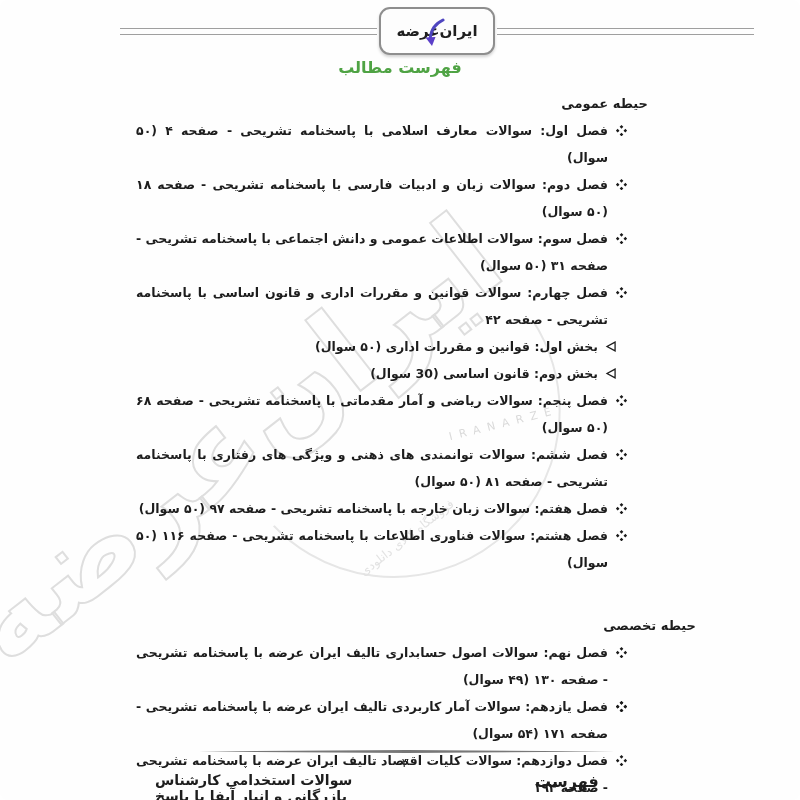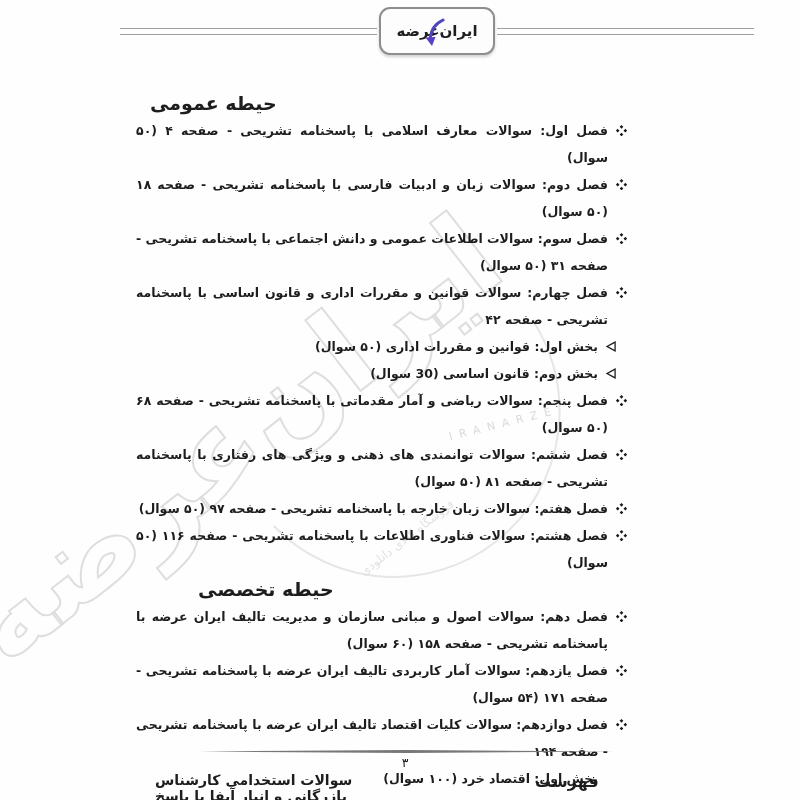--- a/index.html
+++ b/index.html
@@ -15,23 +15,23 @@
     box-shadow:0 2px 3px rgba(0,0,0,.18);display:flex;align-items:center;justify-content:center;
     position:relative;margin:0 2px;flex:0 0 auto;}
   .logo-text{font-weight:bold;font-size:15px;color:#1f1f1f;direction:rtl;letter-spacing:1px;}
   .logo-arrow{position:absolute;left:40px;top:9px;width:26px;height:30px;}
   
   .doc-title{position:absolute;top:58px;left:0;width:800px;text-align:center;
     color:#4fa344;font-size:16px;font-weight:bold;direction:rtl;z-index:2;}
   
   .toc{position:absolute;top:90px;left:130px;width:498px;direction:rtl;
     font-size:12.5px;font-weight:bold;line-height:27px;z-index:2;}
-  .sec-heading{text-align:left;font-size:19px;}
+  .sec-heading{text-align:right;font-size:13px;}
   .sec0{transform:translateX(20px);}
-  .sec1{transform:translateX(68px);}
+  .sec1{transform:translateX(68px);margin-top:36px;}
   .chapter{position:relative;padding-right:20px;text-align:justify;margin-left:6px;}
   .chapter>.bullet{position:absolute;right:1px;top:8px;width:11px;height:11px;}
   .sub{position:relative;padding-right:30px;text-align:right;}
   .sub>.bullet{position:absolute;right:12px;top:8px;width:11px;height:11px;}
   
   .watermark{position:absolute;top:270px;left:230px;width:360px;height:340px;z-index:1;
     transform:rotate(-38deg);pointer-events:none;}
   .wm-main{font-size:118px;font-weight:bold;direction:rtl;line-height:120px;text-align:center;
     color:transparent;-webkit-text-stroke:2px #dedede;white-space:nowrap;}
   .wm-circle{position:absolute;left:18px;top:-30px;width:330px;height:330px;border:2px solid #e6e6e6;
@@ -60,20 +60,21 @@
     <div class="logo-box">
       <span class="logo-text">ایران‌عرضه</span>
       <svg class="logo-arrow" viewBox="0 0 26 30">
         <path d="M22 2 C14 6 10 11 9 22" fill="none" stroke="#4f46c0" stroke-width="3" stroke-linecap="round"></path>
         <path d="M11 28 L4.5 19.5 L14.5 19 Z" fill="#5b3fc8"></path>
       </svg>
     </div>
     <div class="hrule"></div>
   </div>
 
+  <div class="doc-title">فهرست مطالب</div>
 
   <div class="watermark">
     <div class="wm-circle"></div>
     <div class="wm-main">ایران‌عرضه</div>
     <div class="wm-latin">IRANARZE</div>
     <div class="wm-caption">فروشگاه کالای دانلودی</div>
   </div>
 
   <div class="toc">
       <div class="sec-heading sec0">حیطه عمومی</div>
@@ -135,21 +136,26 @@
     <svg class="bullet" viewBox="0 0 12 12">
       <path fill="#1b1b1b" d="M6 0L8 2 6 4 4 2Z M1.8 4.2L3.8 6.2 1.8 8.2 -0.2 6.2Z M10.2 4.2L12.2 6.2 10.2 8.2 8.2 6.2Z M6 8.4L8 10.4 6 12.4 4 10.4Z"></path>
     </svg>
     <span class="txt">فصل هشتم: سوالات فناوری اطلاعات با پاسخنامه تشریحی - صفحه ۱۱۶ (۵۰ سوال)</span>
   </div>
       <div class="sec-heading sec1">حیطه تخصصی</div>
       <div class="chapter">
     <svg class="bullet" viewBox="0 0 12 12">
       <path fill="#1b1b1b" d="M6 0L8 2 6 4 4 2Z M1.8 4.2L3.8 6.2 1.8 8.2 -0.2 6.2Z M10.2 4.2L12.2 6.2 10.2 8.2 8.2 6.2Z M6 8.4L8 10.4 6 12.4 4 10.4Z"></path>
     </svg>
-    <span class="txt">فصل دهم: سوالات اصول و مبانی سازمان و مدیریت تالیف ایران عرضه با پاسخنامه تشریحی - صفحه ۱۵۸ (۶۰ سوال)</span>
+    <span class="txt">فصل نهم: سوالات اصول حسابداری تالیف ایران عرضه با پاسخنامه تشریحی - صفحه ۱۳۰ (۴۹ سوال)</span>
+  </div>
+      <div class="chapter">
+    <svg class="bullet" viewBox="0 0 12 12">
+      <path fill="#1b1b1b" d="M6 0L8 2 6 4 4 2Z M1.8 4.2L3.8 6.2 1.8 8.2 -0.2 6.2Z M10.2 4.2L12.2 6.2 10.2 8.2 8.2 6.2Z M6 8.4L8 10.4 6 12.4 4 10.4Z"></path>
+    </svg>
   </div>
       <div class="chapter">
     <svg class="bullet" viewBox="0 0 12 12">
       <path fill="#1b1b1b" d="M6 0L8 2 6 4 4 2Z M1.8 4.2L3.8 6.2 1.8 8.2 -0.2 6.2Z M10.2 4.2L12.2 6.2 10.2 8.2 8.2 6.2Z M6 8.4L8 10.4 6 12.4 4 10.4Z"></path>
     </svg>
     <span class="txt">فصل یازدهم: سوالات آمار کاربردی تالیف ایران عرضه با پاسخنامه تشریحی - صفحه ۱۷۱ (۵۴ سوال)</span>
   </div>
       <div class="chapter">
     <svg class="bullet" viewBox="0 0 12 12">
       <path fill="#1b1b1b" d="M6 0L8 2 6 4 4 2Z M1.8 4.2L3.8 6.2 1.8 8.2 -0.2 6.2Z M10.2 4.2L12.2 6.2 10.2 8.2 8.2 6.2Z M6 8.4L8 10.4 6 12.4 4 10.4Z"></path>

